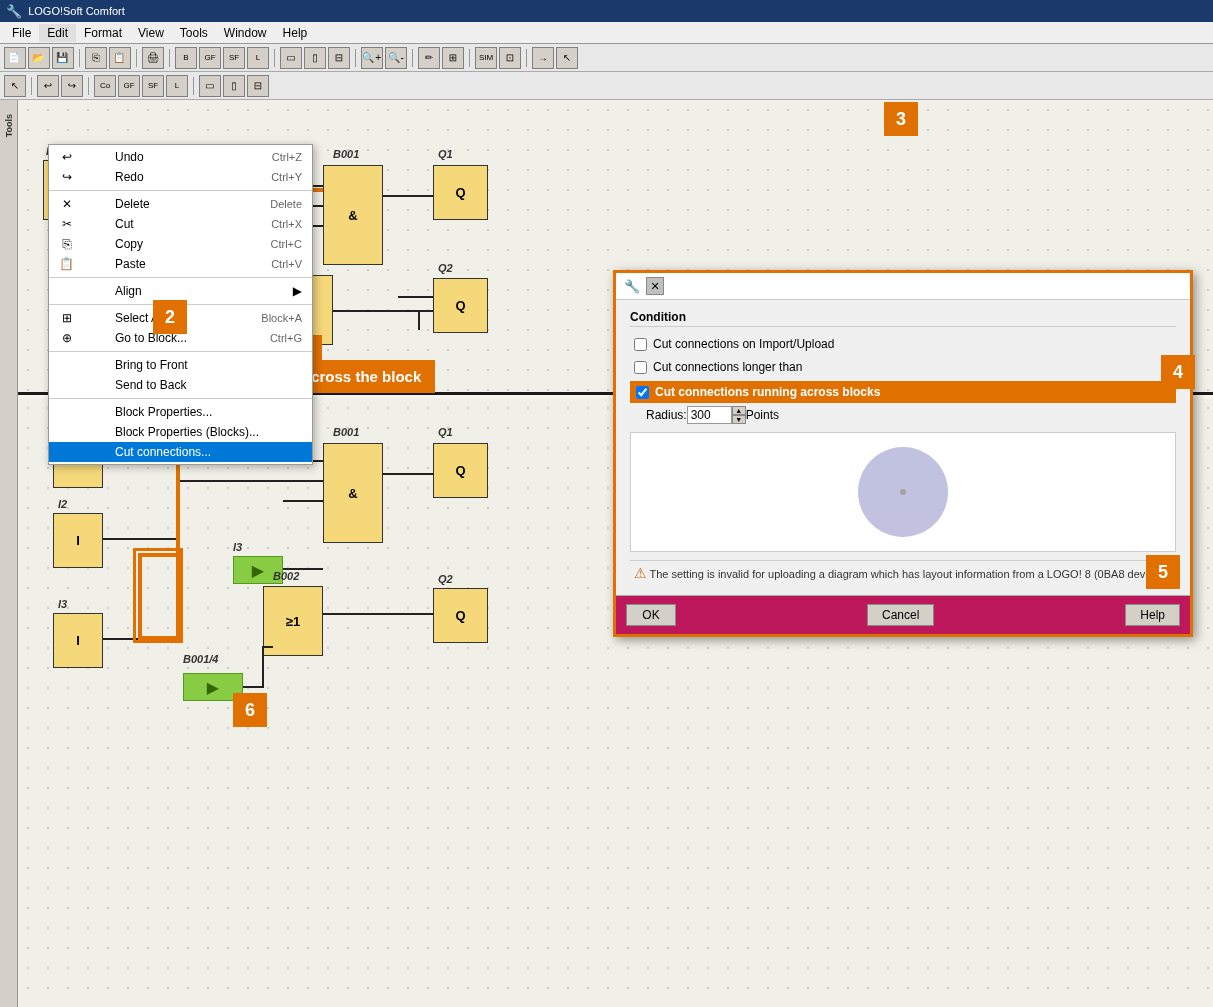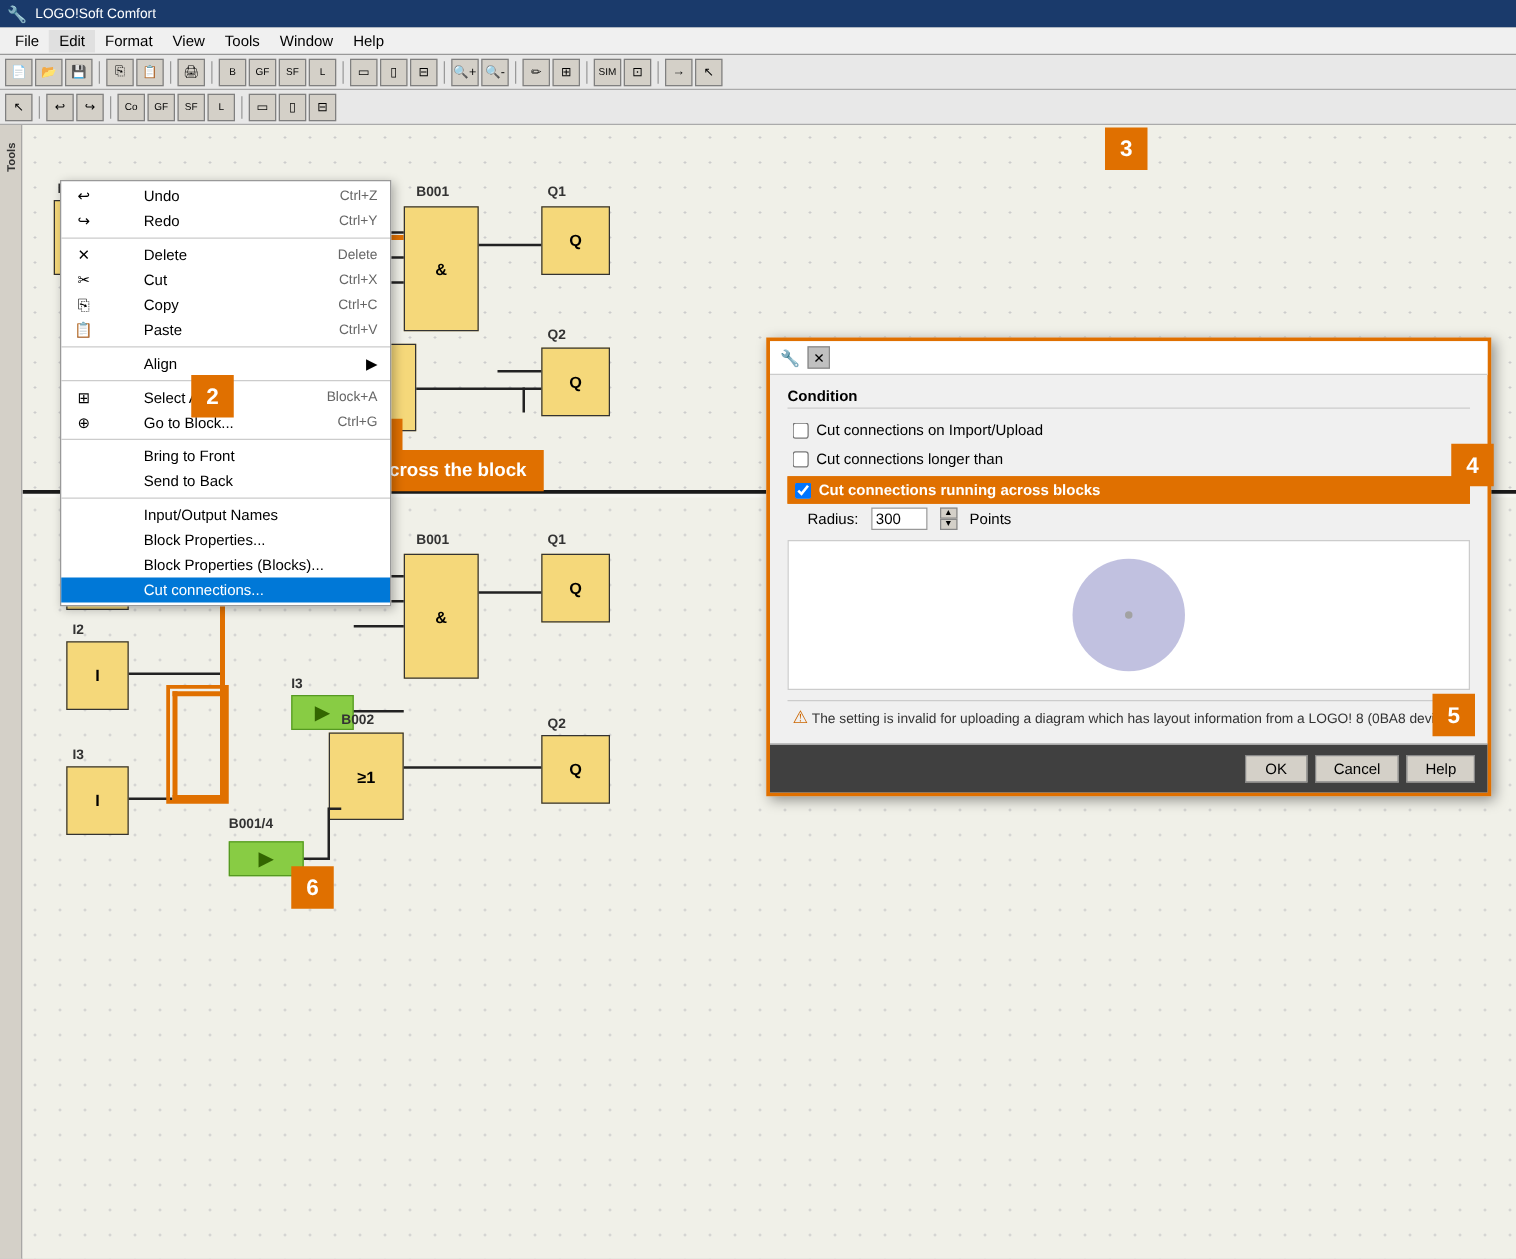--- a/index.html
+++ b/index.html
@@ -76,21 +76,21 @@
       position: absolute; border: 1.5px solid #333; background: #f5d87a;
       display: flex; align-items: center; justify-content: center;
       font-weight: bold; font-size: 13px;
     }
     .logic-block-q {
       position: absolute; border: 1.5px solid #333; background: #f5d87a;
       display: flex; align-items: center; justify-content: center;
       font-weight: bold; font-size: 13px;
     }
     .block-label {
-      position: absolute; font-size: 11px; font-weight: bold; color: #333;
+      position: absolute; font-size: 11px; font-weight: bold; color: #333; font-style: italic;
     }
 
     
     .highlight-text {
       position: absolute; background: #e07000; color: white;
       font-weight: bold; font-size: 16px; padding: 8px 14px;
     }
 
     
     .dropdown-menu {
@@ -145,28 +145,28 @@
       display: flex; align-items: center; justify-content: center;
     }
     .dialog-circle-dot {
       width: 6px; height: 6px; background: #666; border-radius: 50%;
     }
     .dialog-info {
       font-size: 11px; color: #333; padding: 4px;
       border-top: 1px solid #ccc; margin-top: 4px;
     }
     .dialog-buttons {
-      display: flex; justify-content: flex-end; gap: 6px;
-      padding: 8px 10px; background: #404040; border-top: 1px solid #aaa;
+      display: flex; justify-content: space-between; gap: 6px;
+      padding: 8px 10px; background: #be185d; border-top: 1px solid #aaa;
     }
     .dialog-btn {
       padding: 3px 14px; background: #d4d0c8; border: 1px solid #888;
       cursor: pointer; font-size: 12px; min-width: 50px; text-align: center;
     }
-    .radius-row { display: flex; align-items: center; gap: 10px; margin-bottom: 4px; padding-left: 16px; }
+    .radius-row { display: flex; align-items: center; gap: 0; margin-bottom: 4px; padding-left: 16px; }
     .radius-input {
       width: 45px; border: 1px solid #999; padding: 1px 3px; font-size: 12px;
     }
     .spinner { display: flex; flex-direction: column; }
     .spin-btn { width: 14px; height: 9px; background: #d4d0c8; border: 1px solid #888; font-size: 7px; cursor: pointer; display: flex; align-items: center; justify-content: center; }
 
     
     .wire { position: absolute; background: #222; }
     .wire-h { height: 2px; }
     .wire-v { width: 2px; }
@@ -439,24 +439,20 @@
         <span class="dd-item-icon"></span>
         <span class="dd-item-label">Bring to Front</span>
       </div>
 
       <div class="dd-item">
         <span class="dd-item-icon"></span>
         <span class="dd-item-label">Send to Back</span>
       </div>
       <div class="dd-separator"></div>
 
-      <div class="dd-item">
-        <span class="dd-item-icon"></span>
-        <span class="dd-item-label">Input/Output Names</span>
-      </div>
 
       <div class="dd-item">
         <span class="dd-item-icon"></span>
         <span class="dd-item-label">Block Properties...</span>
       </div>
 
       <div class="dd-item">
         <span class="dd-item-icon"></span>
         <span class="dd-item-label">Block Properties (Blocks)...</span>
       </div>

